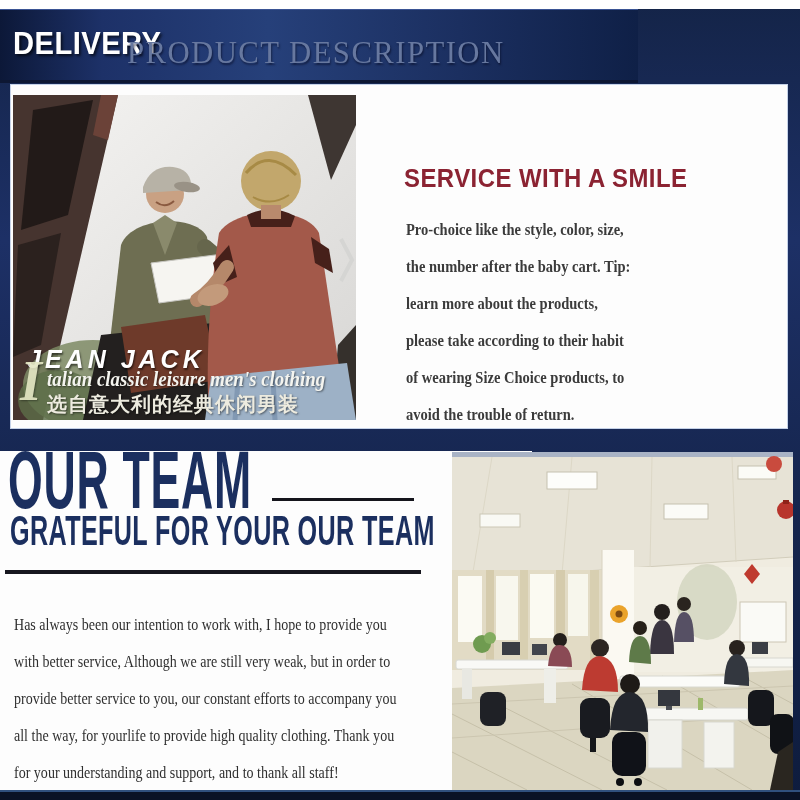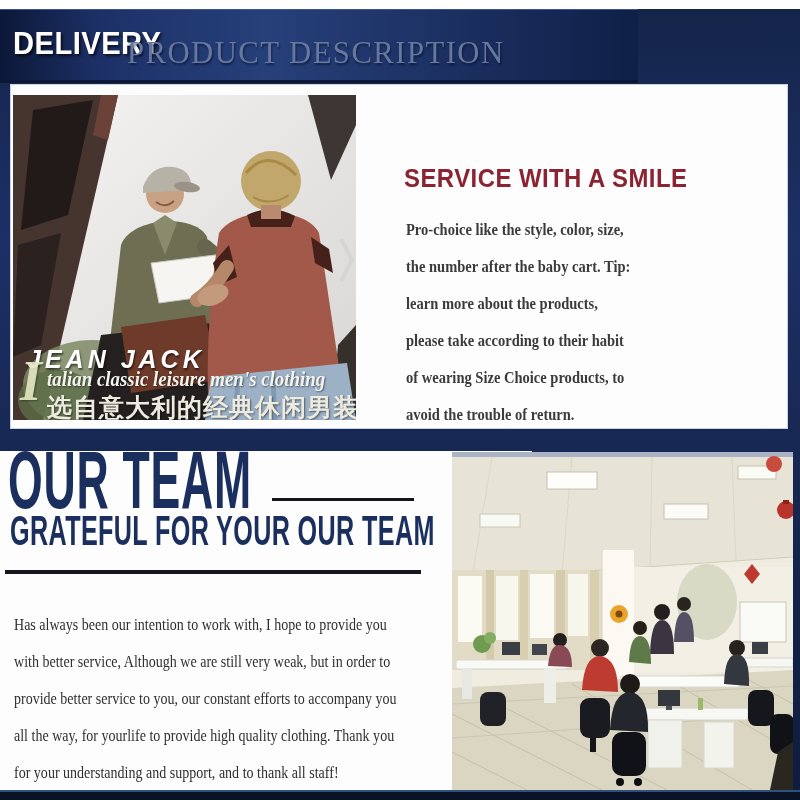--- a/index.html
+++ b/index.html
@@ -44,21 +44,21 @@
   .overlay-initial {
     left:7px; top:258px; font-family:"Liberation Serif", serif; font-style:italic; font-weight:bold;
     font-size:56px; line-height:1; color:#e4e7c4; opacity:.9; text-shadow:1px 1px 2px rgba(0,0,0,.4);
   }
   .overlay-caption-en {
     left:34px; top:272px; font-family:"Liberation Serif", serif; font-style:italic; font-weight:bold;
     font-size:21px; color:#f4f4ef; text-shadow:1px 1px 2px rgba(0,0,0,.5);
     transform:scaleX(.9); transform-origin:left top; white-space:nowrap;
   }
   .overlay-caption-zh {
-    left:34px; top:296px; font-weight:bold; font-size:25px; color:#edebdf;
+    left:34px; top:296px; font-weight:bold; font-size:20px; color:#edebdf;
     text-shadow:1px 1px 2px rgba(0,0,0,.5); letter-spacing:1px; white-space:nowrap;
   }
   #service-block { left:393px; top:36px; width:340px; }
   #service-heading {
     position:absolute; left:0; top:42px; font-size:26px; font-weight:bold; color:#8b2332;
     transform:scaleX(.92); transform-origin:left top; white-space:nowrap; letter-spacing:.5px;
   }
   #service-lines { position:absolute; left:2px; top:90px;font-weight:bold; }
   #service-lines .line {
     height:37px; line-height:37px; font-family:"Liberation Serif", serif; font-size:16.5px;

